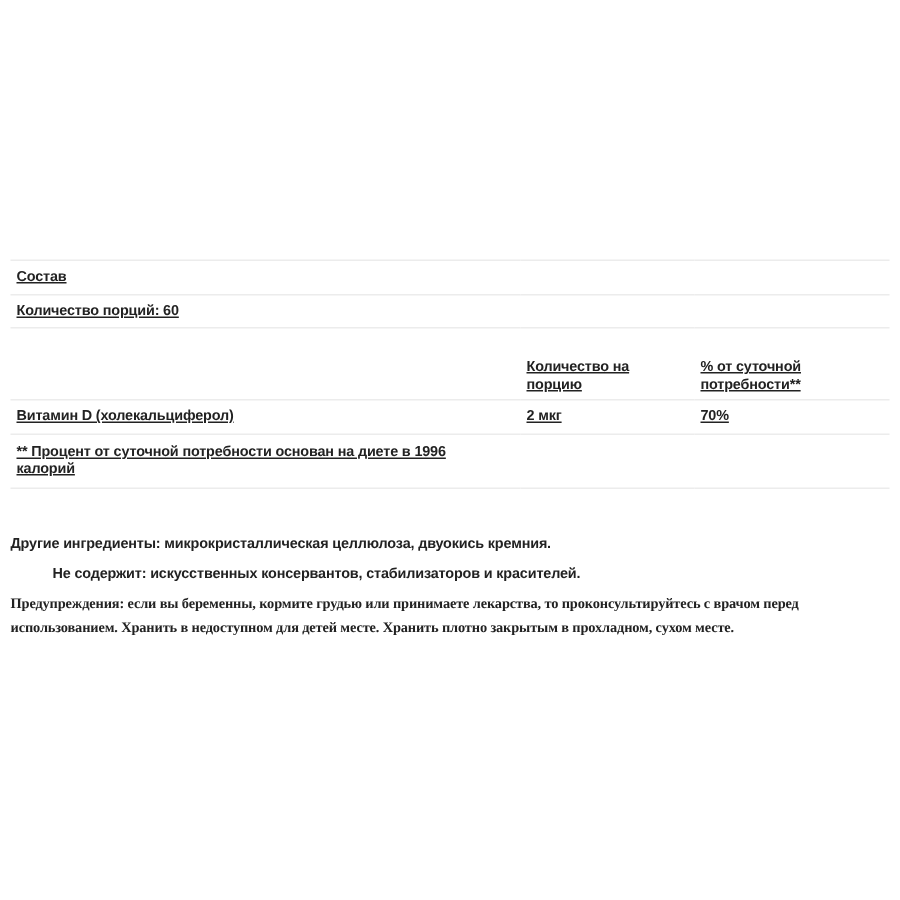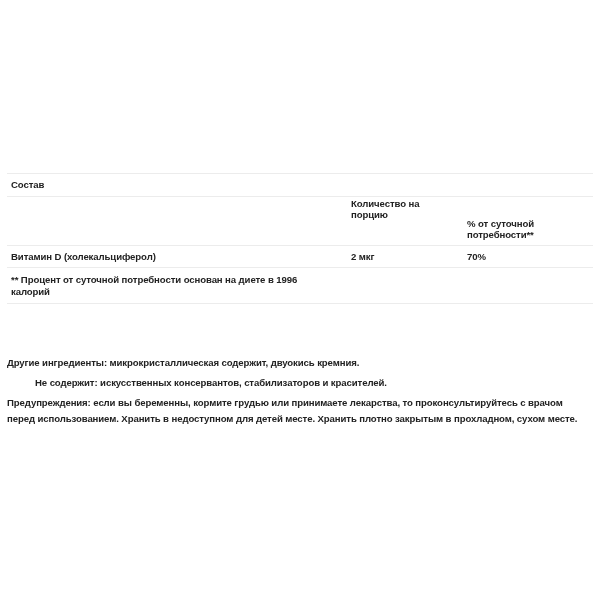--- a/index.html
+++ b/index.html
@@ -16,86 +16,90 @@
       color: #222222;
       font-size: 9.6px;
       font-weight: bold;
       letter-spacing: -0.1px;
     }
     .supplement-facts {
       position: absolute;
       left: 7px;
       top: 173px;
       width: 586px;
+      text-decoration: underline;
     }
     table.facts {
       width: 100%;
       border-collapse: collapse;
       border-top: 1px solid #ececec;
     }
     table.facts td {
       border-bottom: 1px solid #ececec;
       padding: 5px 4px 5px 4px;
       vertical-align: top;
       line-height: 11.5px;
       height: 11px;
     }
     table.facts td.col-name { width: 332px; }
     table.facts td.col-amount { width: 108px; }
     table.facts td.col-dv { }
     table.facts tr.header-row td {
-      padding-top: 1px;
+      padding-top: 20px;
       padding-bottom: 4px;
     }
     table.facts tr.footnote-row td {
       padding-top: 6px;
       padding-bottom: 6px;
     }
     .footnote-text {
       display: block;
       width: 300px;
     }
     .extra {
       position: absolute;
       left: 7px;
       width: 586px;
       line-height: 15.5px;
       margin: 0;
     }
     .extra.other { top: 355px; }
     .extra.free { top: 375px; margin-left: 28px; }
-    .extra.warn { top: 395px; }
+    .extra.warn { top: 395px; font-family: Liberation Serif, serif; }
   </style>
 </head>
 <body>
 
 <div class="supplement-facts">
   <table class="facts">
     <tbody>
       <tr>
         <td colspan="3">Состав</td>
       </tr>
+      <tr>
+        <td colspan="3">Количество порций: 60</td>
+      </tr>
       <tr class="header-row">
         <td class="col-name"></td>
         <td class="col-amount">
             <span style="display:block;width:80px;">Количество на порцию</span>
           </td>
         <td class="col-dv">
-            <span style="display:block;width:90px;margin-top:20px;">% от суточной потребности**</span>
+            <span style="display:block;width:90px;">% от суточной потребности**</span>
           </td>
       </tr>
       <tr>
         <td class="col-name">Витамин D (холекальциферол)</td>
         <td class="col-amount">2 мкг</td>
         <td class="col-dv">70%</td>
       </tr>
       <tr class="footnote-row">
         <td colspan="3">
           <span class="footnote-text">** Процент от суточной потребности основан на диете в 1996 калорий</span>
         </td>
       </tr>
     </tbody>
   </table>
 </div>
 
-<p class="extra other">Другие ингредиенты: микрокристаллическая содержит, двуокись кремния.</p>
+<p class="extra other">Другие ингредиенты: микрокристаллическая целлюлоза, двуокись кремния.</p>
 <p class="extra free">Не содержит: искусственных консервантов, стабилизаторов и красителей.</p>
 <p class="extra warn">Предупреждения: если вы беременны, кормите грудью или принимаете лекарства, то проконсультируйтесь с врачом перед использованием. Хранить в недоступном для детей месте. Хранить плотно закрытым в прохладном, сухом месте.</p>
 
 </body></html>

